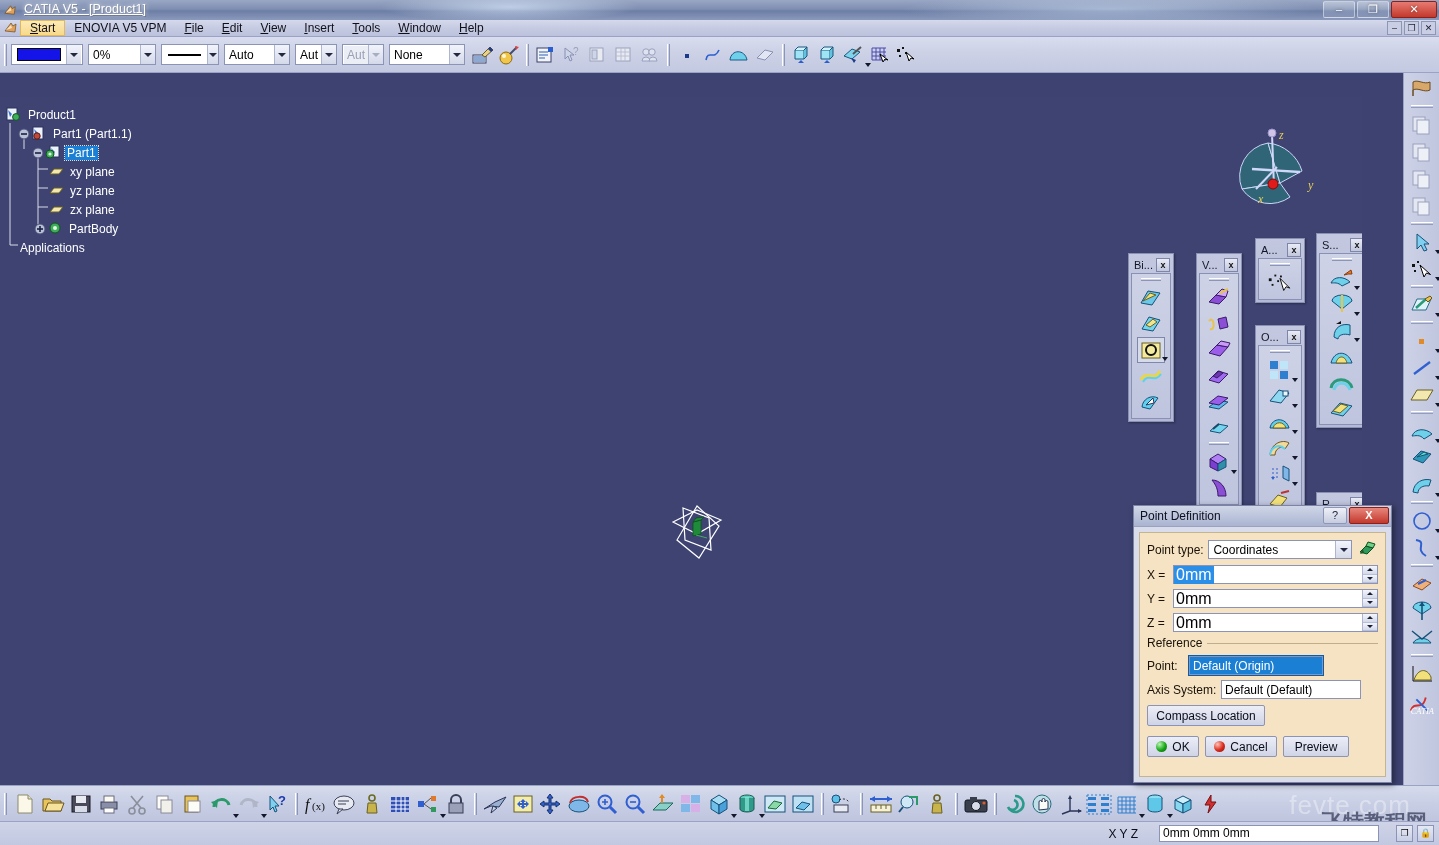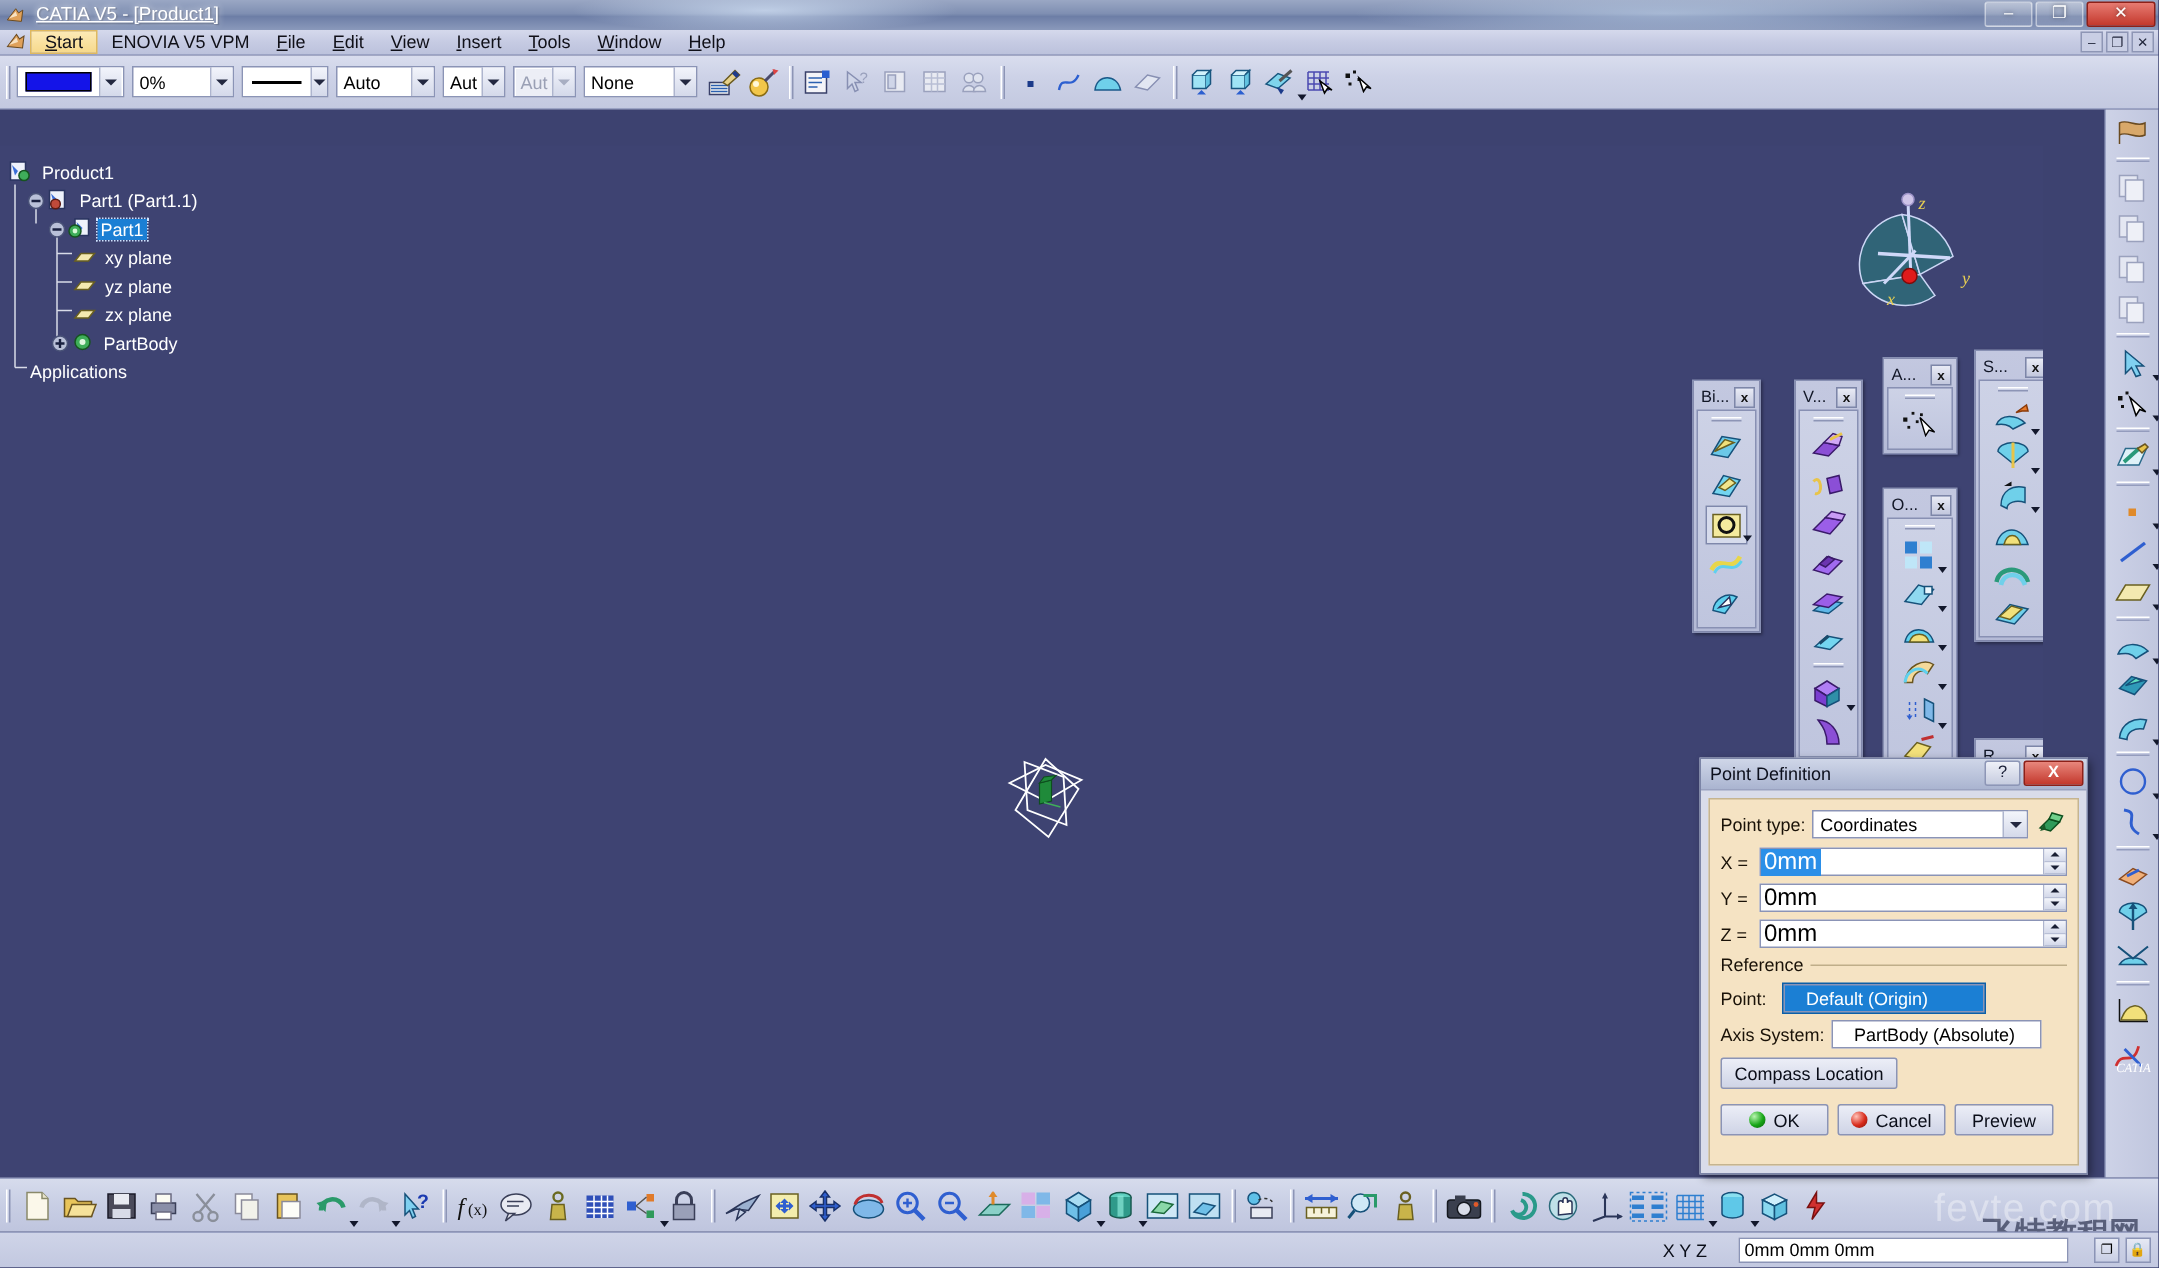--- a/index.html
+++ b/index.html
@@ -266,21 +266,21 @@
   }
   .fieldset-line .fl-lbl {
     position: absolute; left: 0; top: -4px; background: #f5e3c3; padding-right: 5px;
     font-size: 12px; color: #1a1208;
   }
   .fieldset-line .fl-rule {
     position: absolute; left: 0; right: 0; top: 3px; border-top: 1px solid #bfae89;
   }
   .textbox {
     height: 19px; border: 1px solid #8b94b6; background: #fff;
-    font-size: 12px; color: #000; padding: 1px 14px; line-height: 16px;
+    font-size: 12px; color: #000; padding: 1px 3px; line-height: 16px;
   }
   .textbox.sel { background: #1b7fd4; color: #fff; outline: 1px solid #0b5ea8; }
   .btn {
     border: 1px solid #8b94b6; border-radius: 2px;
     background: linear-gradient(180deg,#eceef7,#cfd4e6);
     font-size: 12px; color: #0a0d18;
     display: flex; align-items: center; justify-content: center; gap: 5px;
     height: 21px;
   }
   .ball { width: 11px; height: 11px; border-radius: 50%; }
@@ -1448,29 +1448,29 @@
         <span class="fl-lbl">Reference</span>
       </div>
 
       <div class="row" style="margin-top:6px">
         <span class="lbl" style="width:42px">Point:</span>
         <span class="textbox sel" style="width:134px">Default (Origin)</span>
       </div>
 
       <div class="row">
         <span class="lbl" style="width:74px">Axis System:</span>
-        <span class="textbox" style="width:140px">PartBody (Absolute)</span>
+        <span class="textbox" style="width:140px">Default (Default)</span>
       </div>
 
       <div class="row" style="margin-top:6px">
         <span class="btn" style="width:118px">Compass Location</span>
       </div>
 
       <div class="row" style="margin-top:10px; gap:6px">
-        <span class="btn" style="width:72px">
+        <span class="btn" style="width:52px">
           <i class="ball green"></i>
           <span>OK</span>
         </span>
         <span class="btn" style="width:72px">
           <i class="ball red"></i>
           <span>Cancel</span>
         </span>
         <span class="btn" style="width:66px">Preview</span>
       </div>
     </div>

